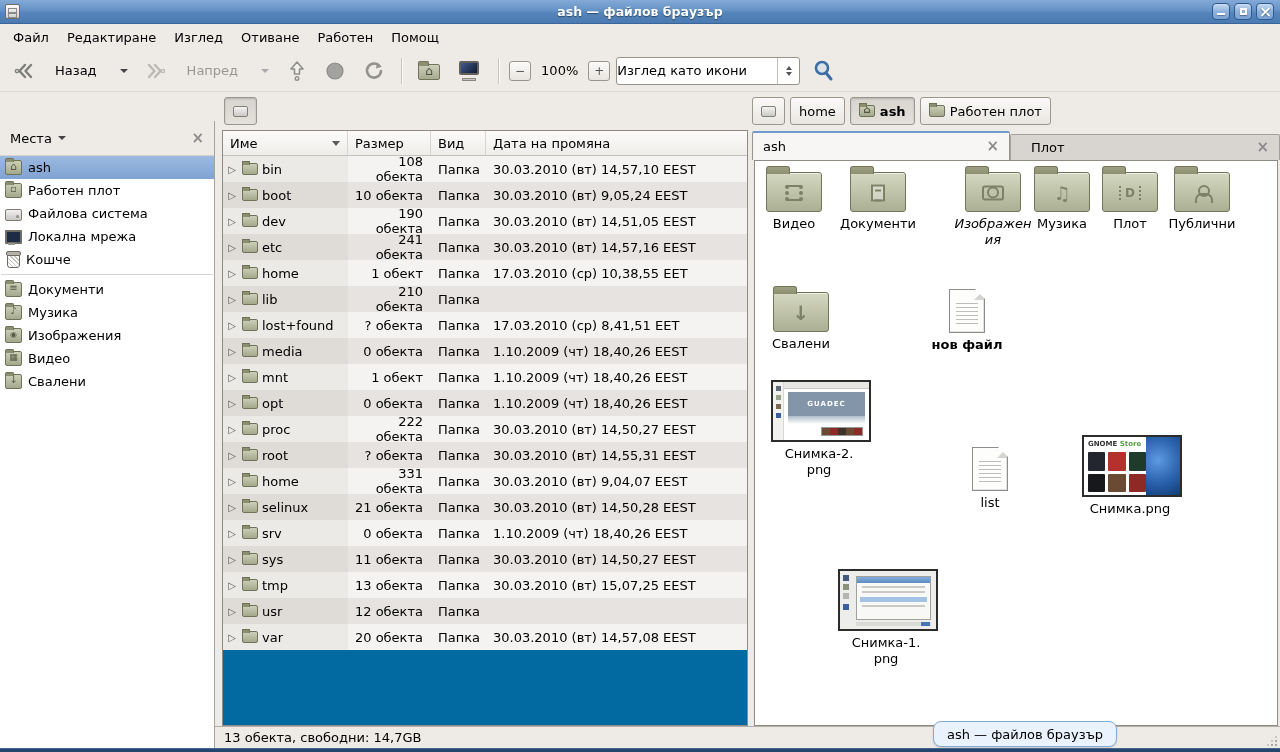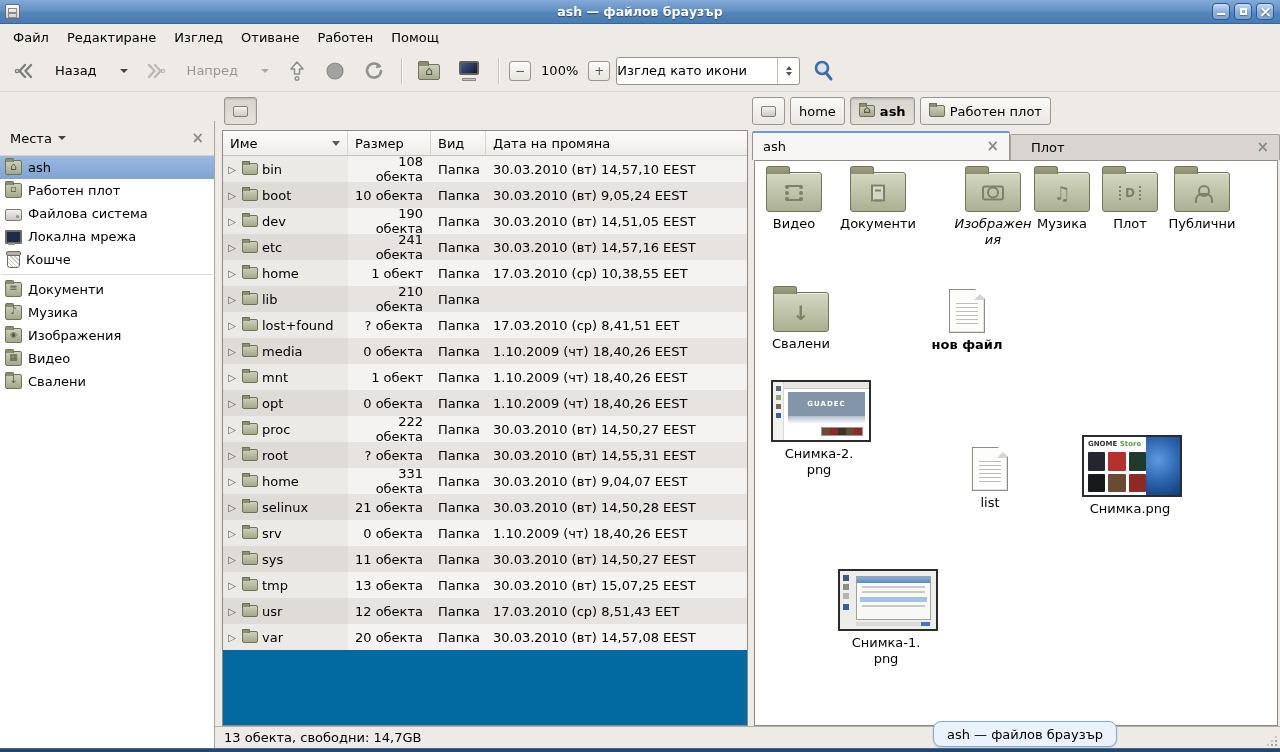--- a/index.html
+++ b/index.html
@@ -519,21 +519,20 @@
         <div class="c-date">30.03.2010 (вт) 15,07,25 EEST</div>
       </div>
       <div class="trow dark">
         <div class="c-name">
           <span class="expander">▷</span>
           <span class="mini-folder"></span>
           <span>usr</span>
         </div>
         <div class="c-size">12 обекта</div>
         <div class="c-type">Папка</div>
-        <div class="c-date">17.03.2010 (ср) 8,51,43 EET</div>
       </div>
       <div class="trow light">
         <div class="c-name">
           <span class="expander">▷</span>
           <span class="mini-folder"></span>
           <span>var</span>
         </div>
         <div class="c-size">20 обекта</div>
         <div class="c-type">Папка</div>
         <div class="c-date">30.03.2010 (вт) 14,57,08 EEST</div>

